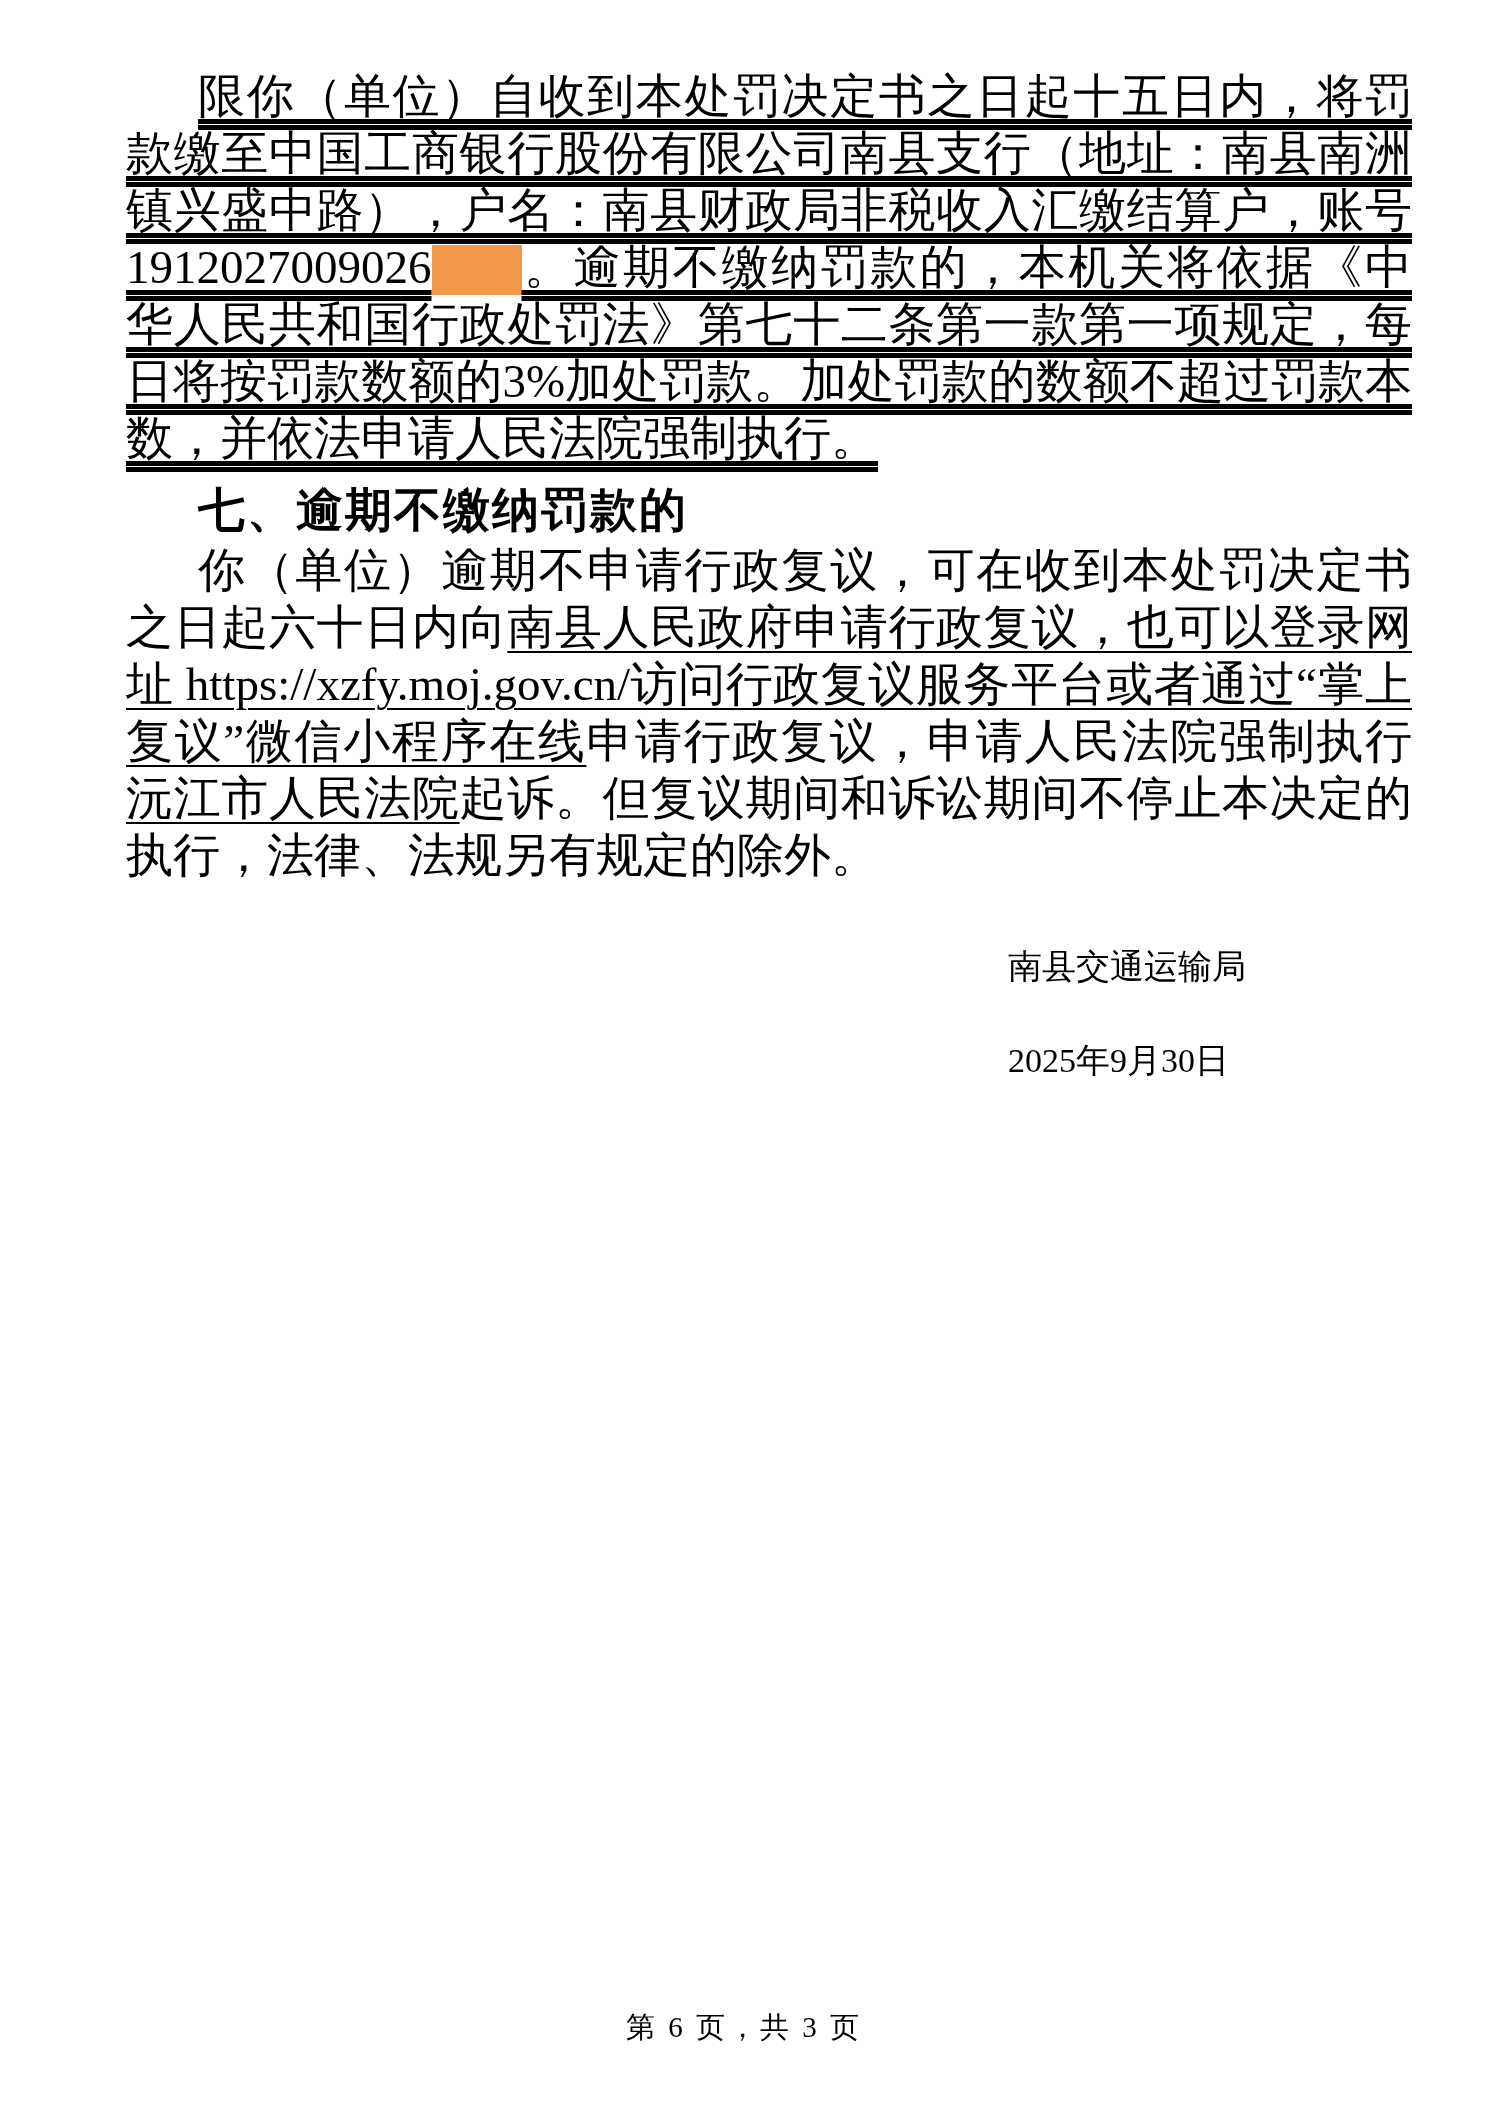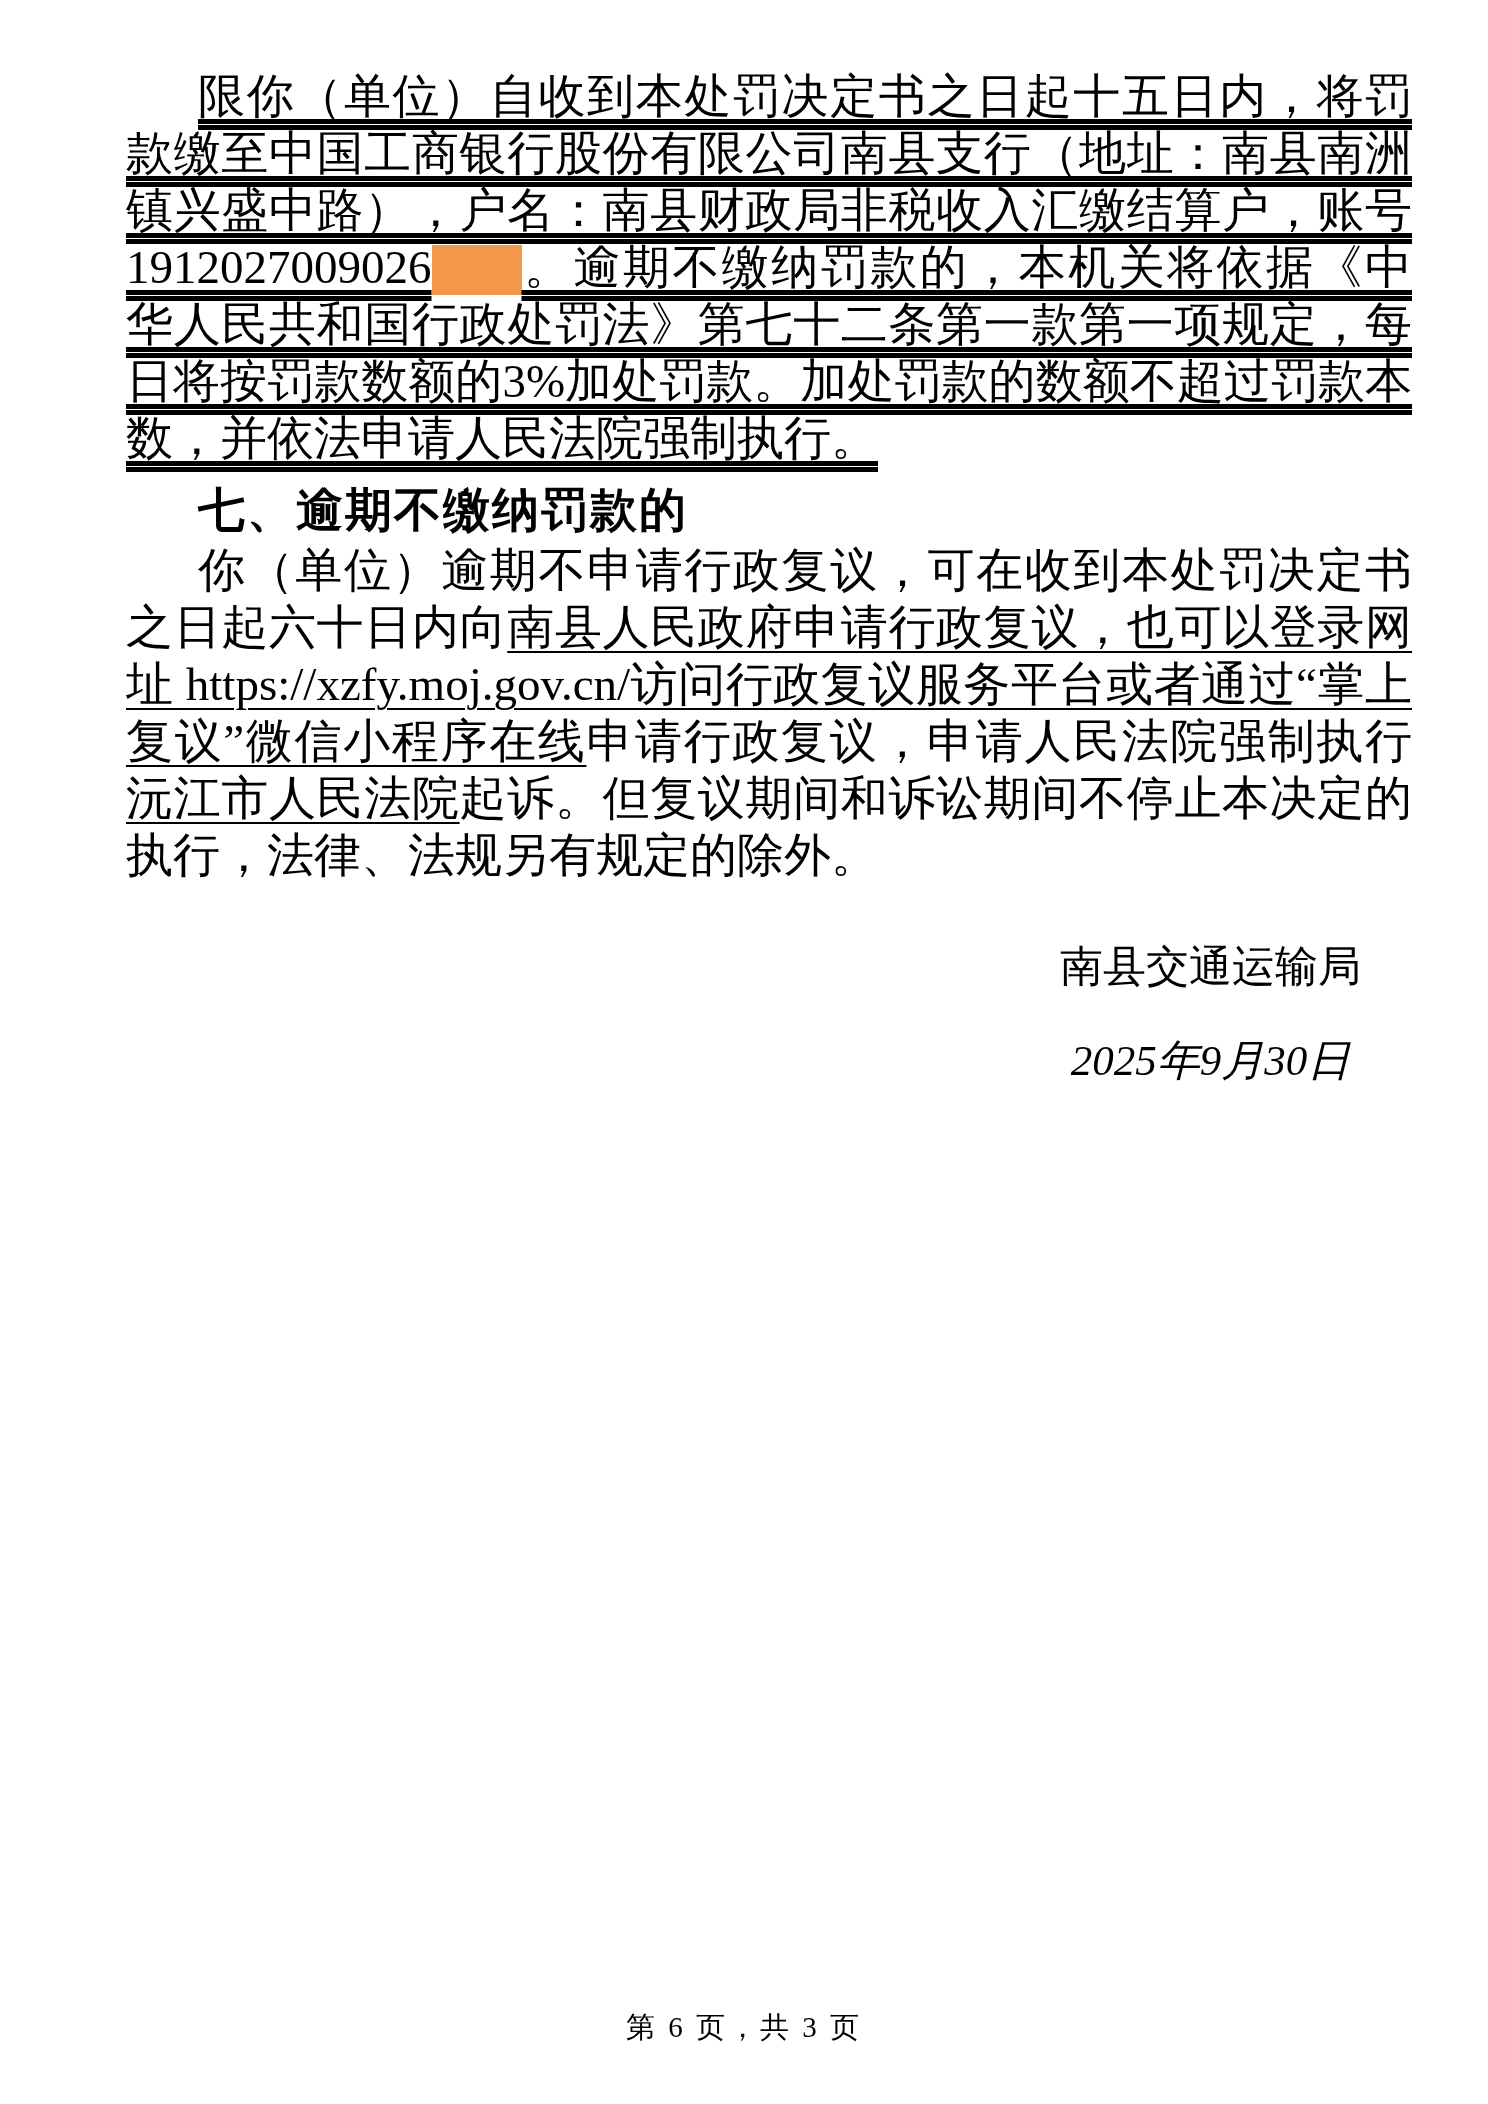--- a/index.html
+++ b/index.html
@@ -51,30 +51,28 @@
   }
   .redact {
     display: inline-block;
     width: 90px;
     height: 50px;
     vertical-align: -12px;
     background: #F3974B; 
   }
   .signature {
     position: absolute;
-    left: 1060px;
+    left: 1008px;
     top: 938px;
-    font-size: 43px;
+    font-size: 34px;
     line-height: 57px;
     white-space: nowrap;
-    text-align: center;
   }
   .signature .date-line {
     margin-top: 37px;
-    font-style: italic;
   }
   .page-footer {
     position: absolute;
     left: 0;
     right: 0;
     top: 2008px;
     text-align: center;
     font-size: 29px;
     letter-spacing: 3px;
   }

